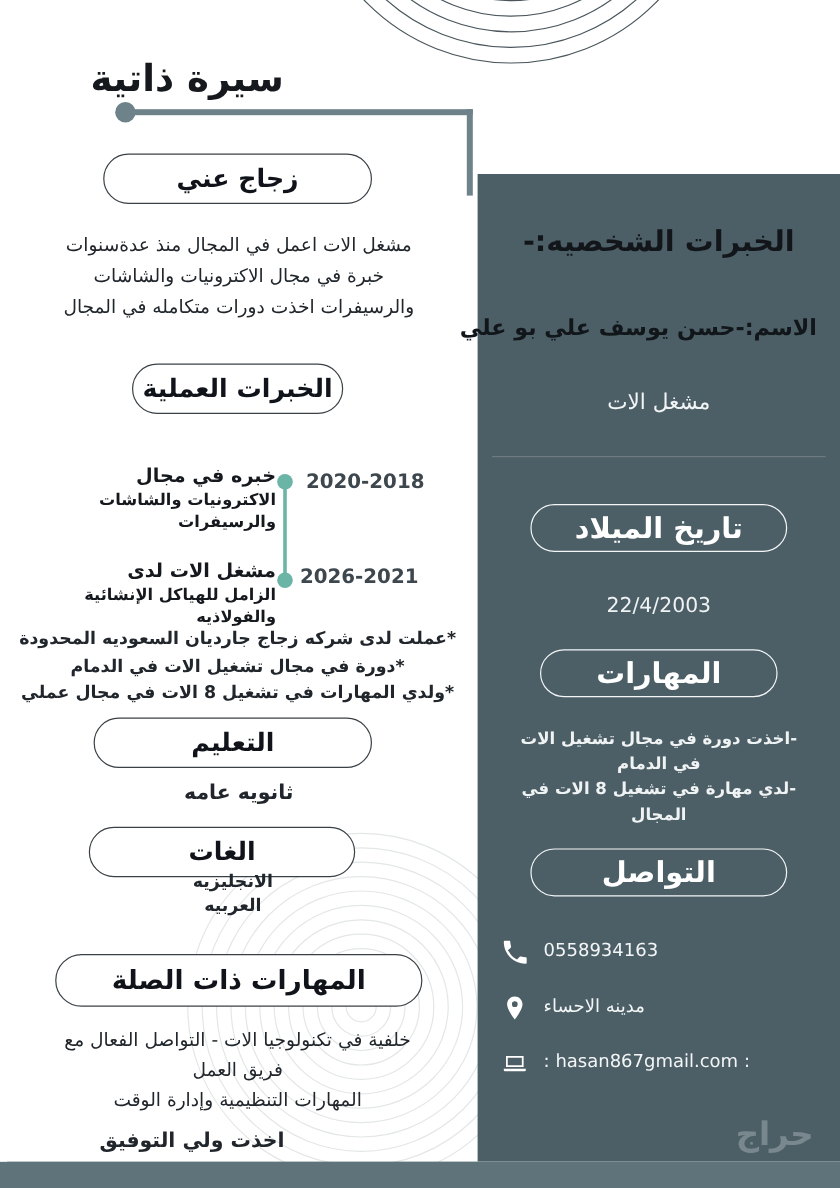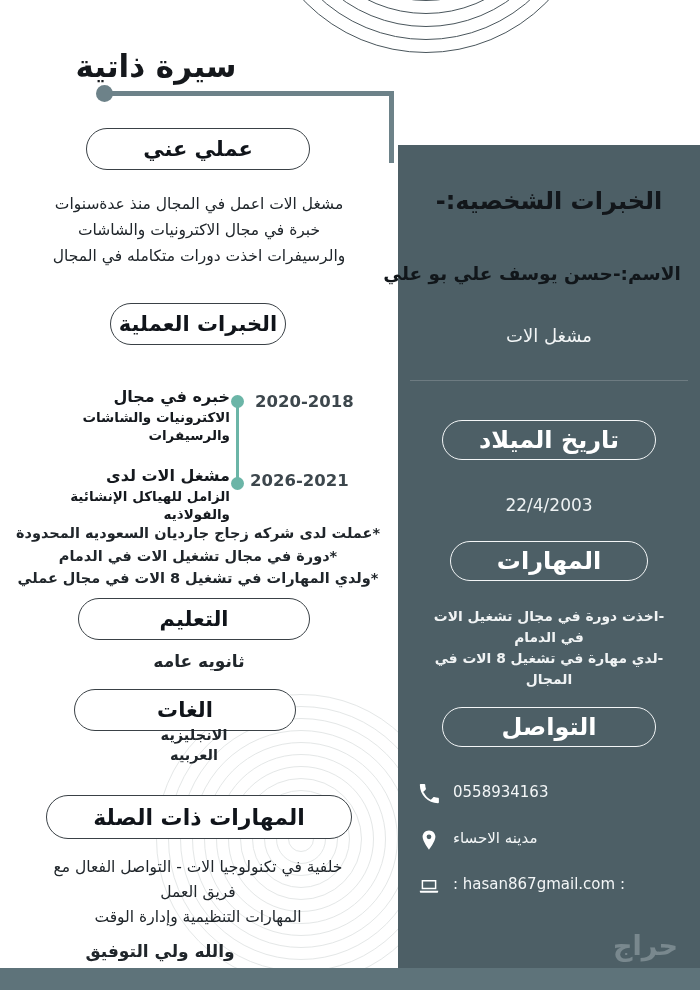--- a/index.html
+++ b/index.html
@@ -168,21 +168,21 @@
   <div class="dark-panel"></div>
   <div class="panel-inner-divider"></div>
 
   <div class="cv-title">سيرة ذاتية</div>
   <div class="connector-dot"></div>
   <div class="connector-h"></div>
   <div class="connector-v"></div>
 
   <div class="left-col">
 
-    <div class="pill-light" style="left:86px;top:128px;width:224px;">عملي عني</div>
+    <div class="pill-light" style="left:86px;top:128px;width:224px;">زجاج عني</div>
 
     <div class="body-text" style="left:8px;top:192px;width:382px;">مشغل الات اعمل في المجال منذ عدةسنوات</div>
     <div class="body-text" style="left:8px;top:218px;width:382px;">خبرة في مجال الاكترونيات والشاشات</div>
     <div class="body-text" style="left:8px;top:244px;width:382px;">والرسيفرات  اخذت دورات متكامله في المجال</div>
 
     <div class="pill-light" style="left:110px;top:303px;width:176px;">الخبرات العملية</div>
 
     <div class="tl-line"></div>
     <div class="tl-dot" style="left:231px;top:395px;"></div>
     <div class="tl-dot" style="left:231px;top:477px;"></div>
@@ -209,21 +209,21 @@
     <div class="pill-light" style="left:74px;top:689px;width:222px;">الغات</div>
     <div class="small-text" style="left:8px;top:744px;width:372px;">العربيه</div>
     <div class="small-text" style="left:8px;top:724px;width:372px;">الانجليزيه</div>
 
     <div class="pill-light" style="left:46px;top:795px;width:306px;font-size:22px;height:44px;">المهارات ذات الصلة</div>
 
     <div class="body-text" style="left:6px;top:855px;width:384px;">خلفية في تكنولوجيا الات  - التواصل الفعال مع</div>
     <div class="body-text" style="left:6px;top:880px;width:384px;">فريق العمل</div>
     <div class="body-text" style="left:6px;top:905px;width:384px;">المهارات التنظيمية وإدارة الوقت</div>
 
-    <div class="body-text bold" style="left:0px;top:938px;width:320px;font-size:17px;text-align:center;">والله ولي التوفيق</div>
+    <div class="body-text bold" style="left:0px;top:938px;width:320px;font-size:17px;text-align:center;">اخذت ولي التوفيق</div>
   </div>
 
   <div class="rp">
 
     <div class="rp-title" style="top:42px;">الخبرات الشخصيه:-</div>
     <div class="rp-name" style="top:118px;">الاسم:-حسن يوسف علي بو علي</div>
     <div class="rp-job" style="top:180px;">مشغل  الات</div>
 
     <div class="pill-dark" style="left:44px;top:275px;width:214px;">تاريخ الميلاد</div>
     <div class="rp-value" style="top:350px;">22/4/2003</div>

